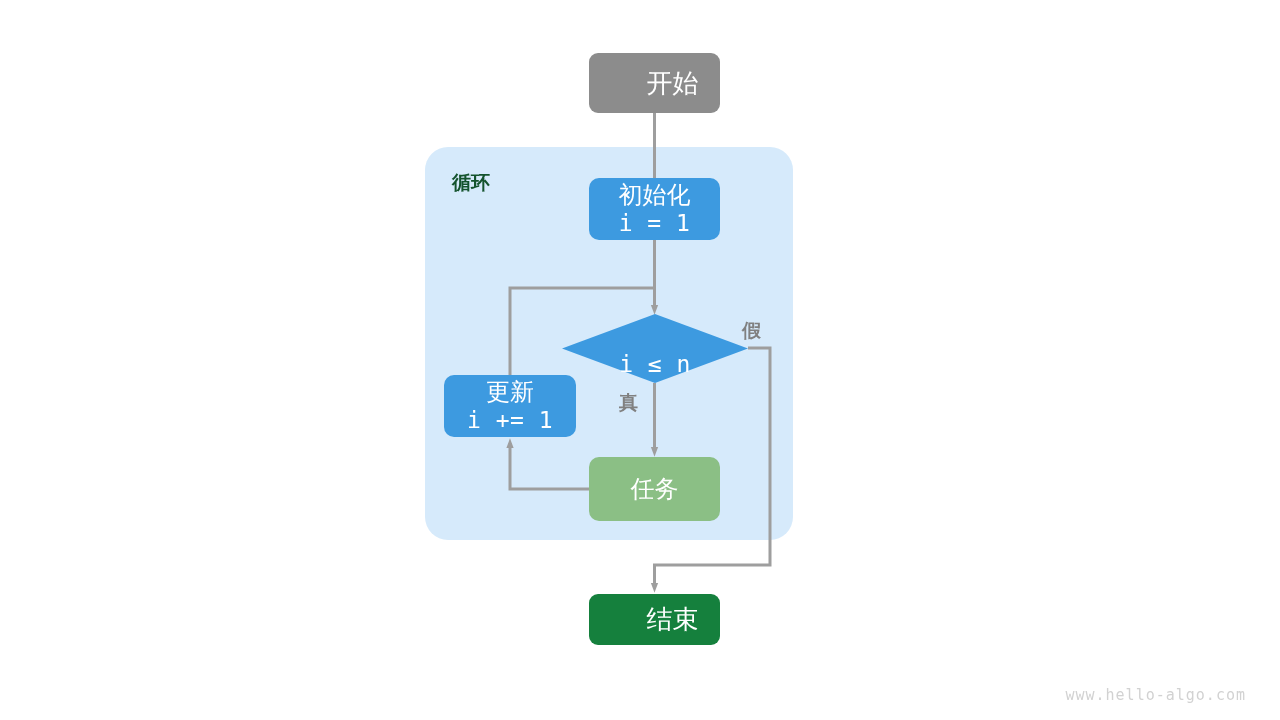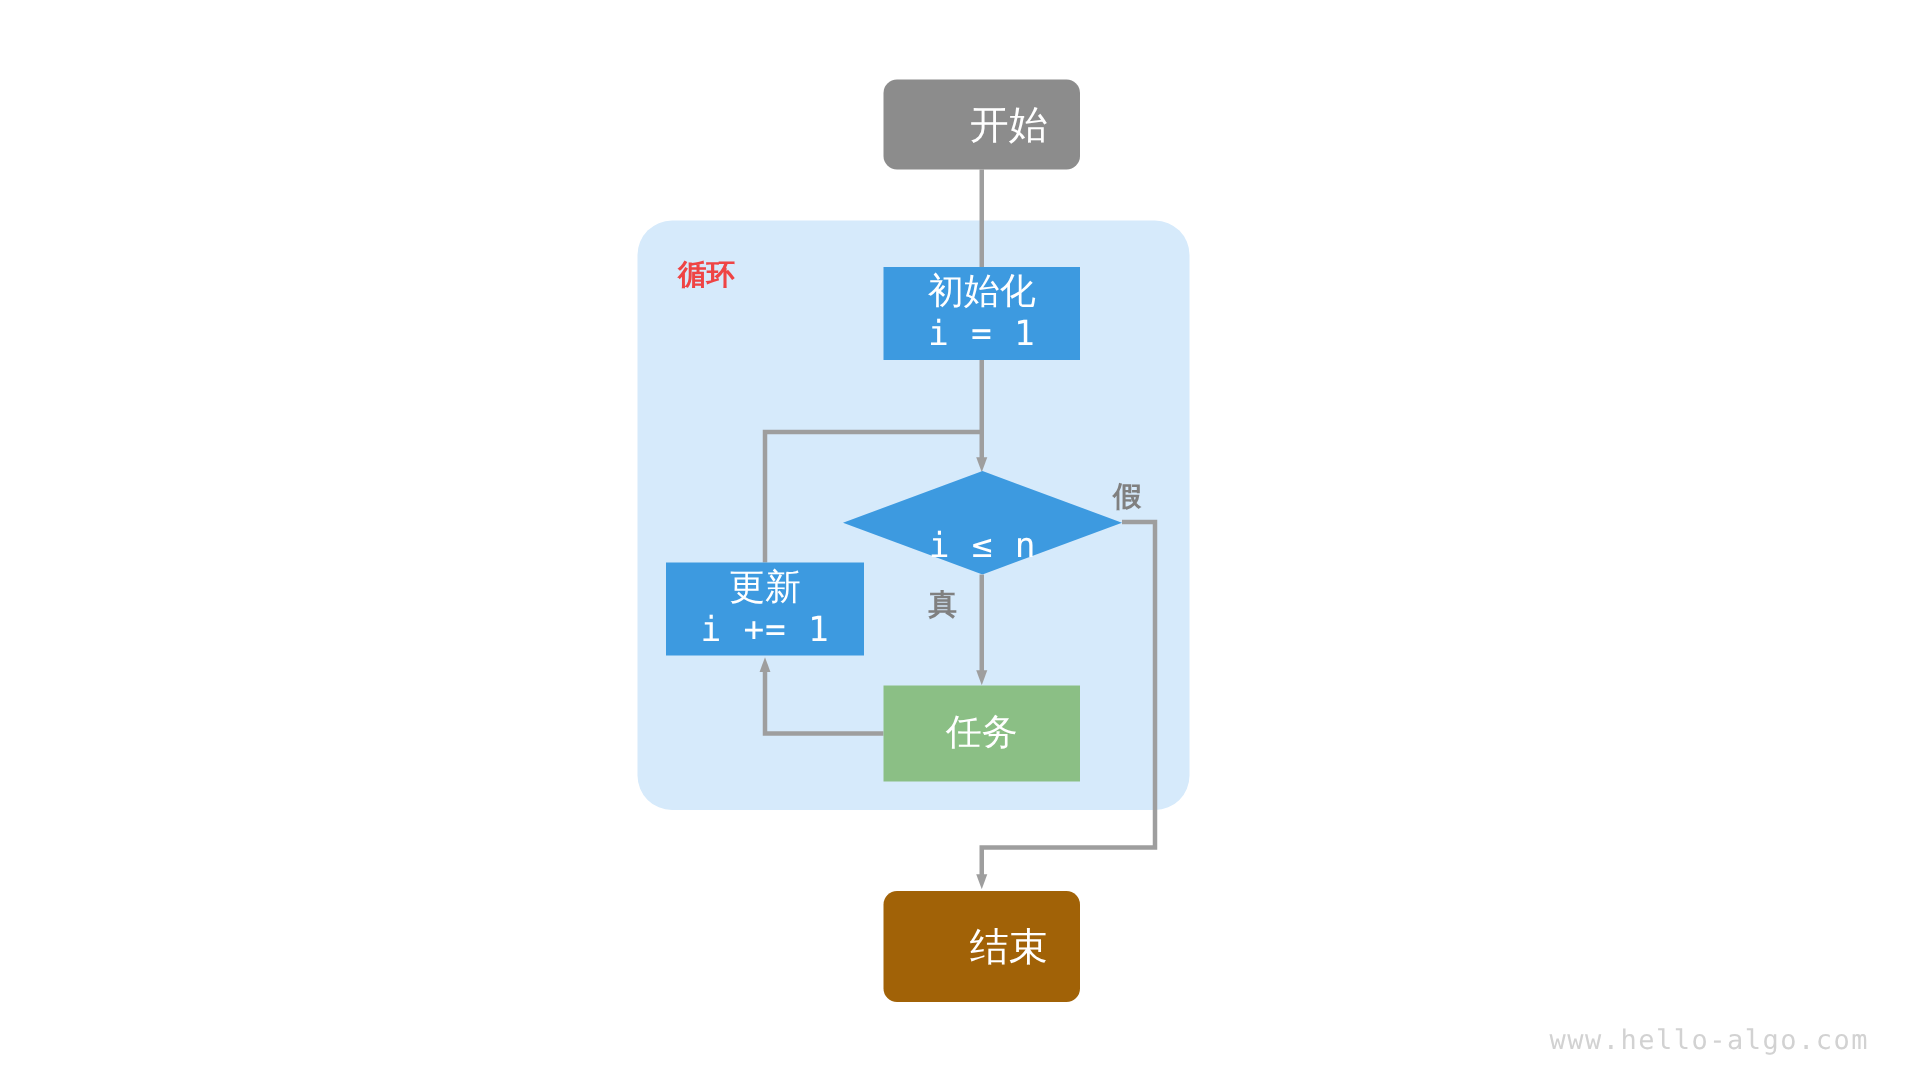--- a/index.html
+++ b/index.html
@@ -24,20 +24,21 @@
   .node {
     position: absolute;
     display: flex;
     flex-direction: column;
     align-items: center;
     justify-content: center;
     box-sizing: border-box;
     color: #ffffff;
     text-align: center;
     line-height: 1.18;
+    border-radius: 10px;
   }
   .node-terminal {
     border-radius: 9px;
     font-size: 26px;
     padding-left: 36px;
   }
   .node-rect {
     font-size: 24px;
   }
   .mono {
@@ -53,30 +54,30 @@
     font-size: 19px;
     font-weight: bold;
     color: #808080;
     font-family: "Liberation Sans", "DejaVu Sans", sans-serif;
     white-space: nowrap;
   }
   .group-label {
     position: absolute;
     font-size: 19px;
     font-weight: bold;
-    color: #ef4444;
+    color: #14532d;
     font-family: Liberation Mono, monospace;
     white-space: nowrap;
   }
   .watermark {
     position: absolute;
     right: 34px;
     bottom: 16px;
     font-family: "DejaVu Sans Mono", "Liberation Mono", monospace;
-    font-size: 18px;
+    font-size: 15px;
     color: #d2d2d2;
     letter-spacing: 1px;
     white-space: nowrap;
   }
 </style>
 </head>
 <body>
 
 <svg id="canvas" viewBox="0 0 1280 720" xmlns="http://www.w3.org/2000/svg">
   <defs>
@@ -122,21 +123,21 @@
 
 <div class="node node-rect" style="left:444px; top:375px; width:132px; height:62px; background:#3d9ae0;align-items:center;">
   <span class="han">更新</span>
   <span class="mono">i += 1</span>
 </div>
 
 <div class="node node-rect" style="left:589px; top:457px; width:131px; height:64px; background:#8bbf85; font-size:24px;">
   <span class="han">任务</span>
 </div>
 
-<div class="node node-terminal" style="left:589px; top:594px; width:131px; height:74px; background:#a16207;">
+<div class="node node-terminal" style="left:589px; top:594px; width:131px; height:51px; background:#15803d;">
   <span class="han">结束</span>
 </div>
 
 <div class="edge-label" style="left:619px; top:390px;">真</div>
 
 <div class="edge-label" style="left:742px; top:318px;">假</div>
 
 <div class="watermark">www.hello-algo.com</div>
 
 </body></html>

